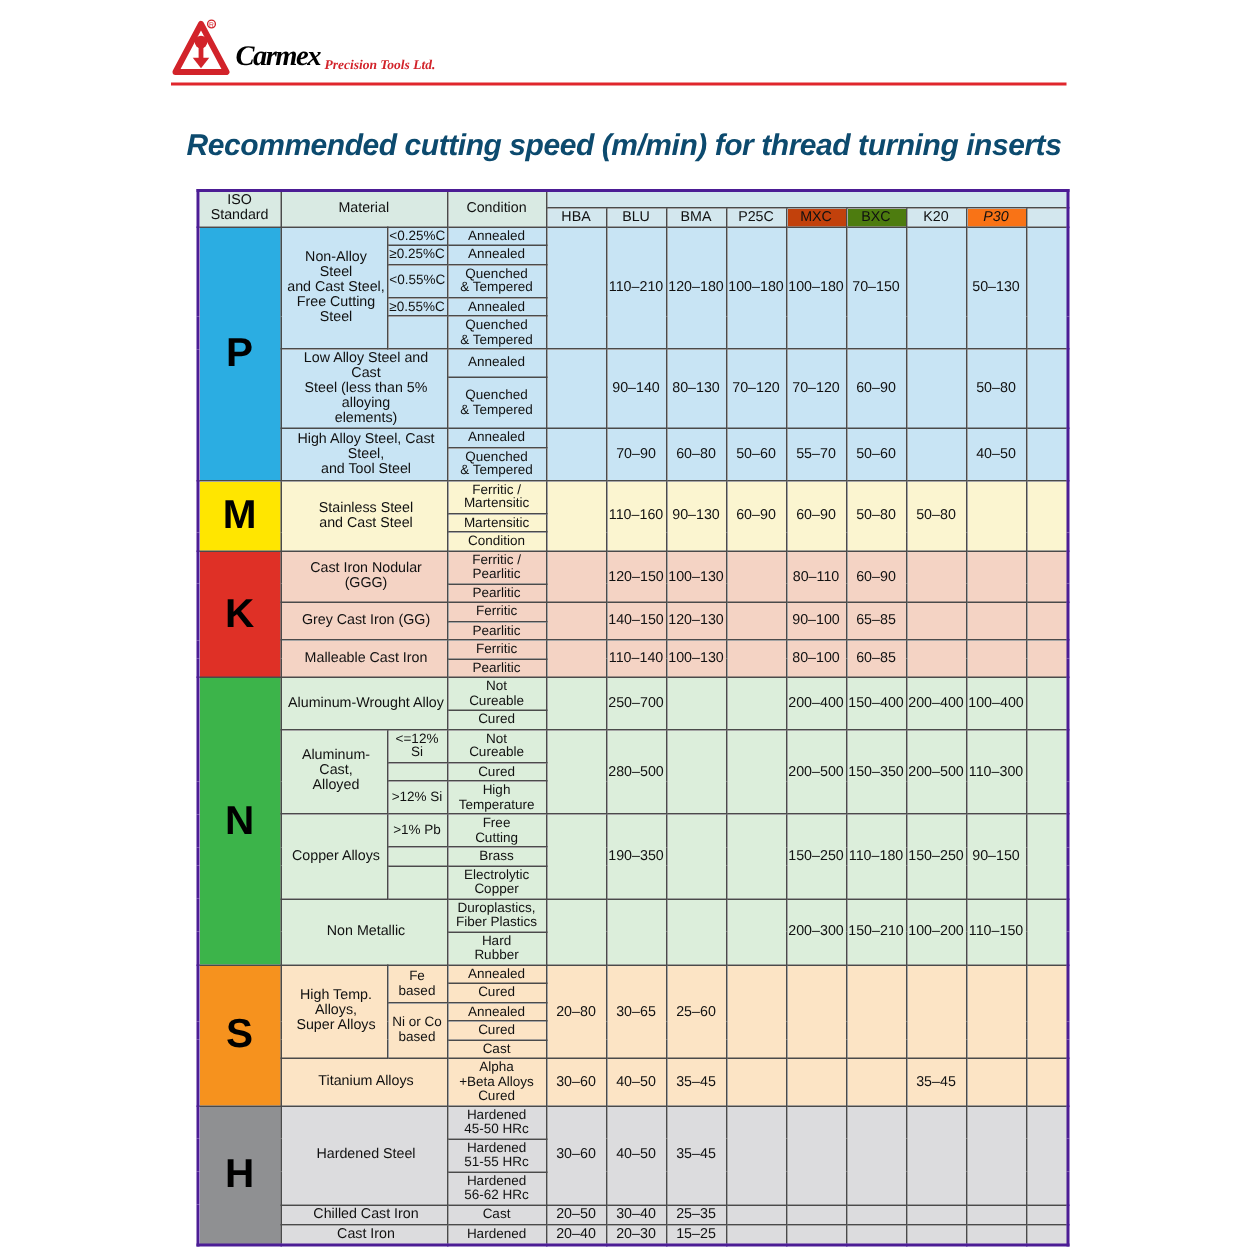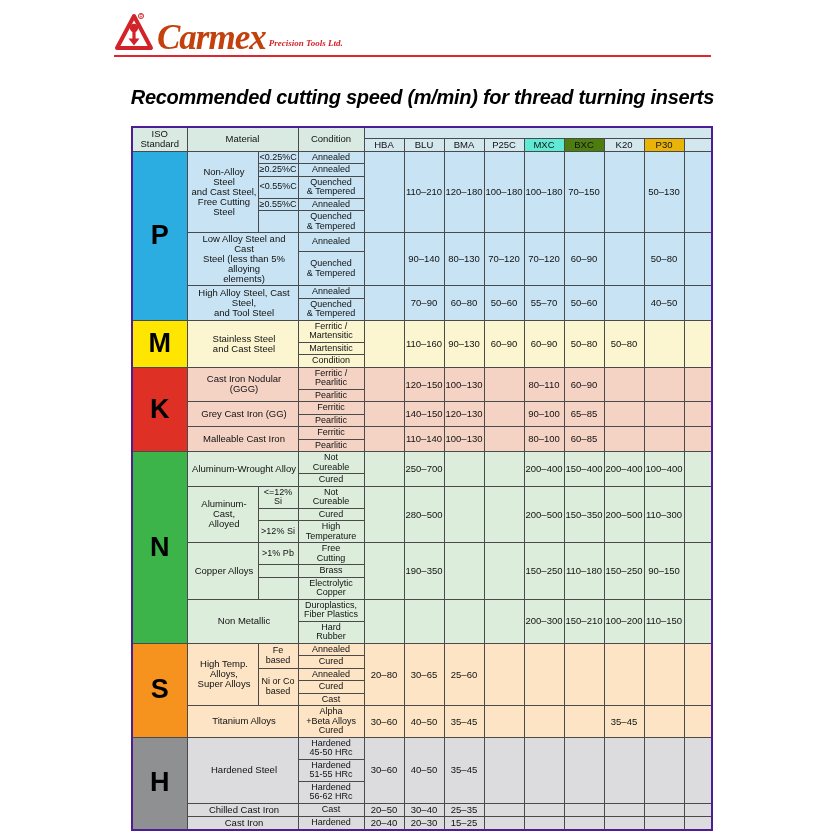--- a/index.html
+++ b/index.html
@@ -12,29 +12,29 @@
     display:flex; justify-content:space-between; align-items:center;
     border-bottom:2px solid #e0262c; padding-bottom:3px;
   }
   .page-title {
     font-size:22px; font-weight:bold; color:#1e3c8e; letter-spacing:-0.5px;
   }
   .logo { display:flex; align-items:flex-end; gap:3px; }
   .logo svg { display:block; }
   .brand {
     font-family:"Liberation Serif", serif; font-style:italic; font-weight:bold;
-    font-size:35px; color:#c2410c; letter-spacing:-1px; line-height:28px;
+    font-size:19px; color:#000000; letter-spacing:-1px; line-height:28px;
   }
   .brand-suffix {
     font-family:"Liberation Serif", serif; font-style:italic; font-weight:bold;
     font-size:9px; color:#d2232a; padding-bottom:4px;margin-top:28px;
   }
   .main-heading {
-    position:absolute; left:118px; top:86px; width:596px; text-align:right;
-    font-size:20px; font-weight:bold; font-style:italic; color:#000000; letter-spacing:-0.3px;
+    position:absolute; left:118px; top:86px; width:596px; text-align:center;
+    font-size:20px; font-weight:bold; font-style:italic; color:#0c4a6e; letter-spacing:-0.3px;
   }
   table.speed {
     position:absolute; left:131px; top:126px;
     border-collapse:collapse; table-layout:fixed; width:580px;
     border:2px solid #4c1d95;
   }
   .speed td, .speed th {
     border:1px solid #4a4a4a; font-size:9px; line-height:9.5px;
     padding:1px 1px; text-align:center; vertical-align:middle;
     white-space:pre-line; overflow:hidden; font-weight:normal; color:#111;
@@ -91,24 +91,24 @@
 Standard</th>
           <th rowspan="2" colspan="2" class="hdr" style="background: rgb(217, 234, 227);">Material</th>
           <th rowspan="2" class="hdr" style="background: rgb(217, 234, 227);">Condition</th>
           <th colspan="9" class="hdr" style="background: rgb(211, 231, 238);"></th>
         </tr>
         <tr>
           <th class="hdr" style="background: rgb(211, 231, 238);">HBA</th>
           <th class="hdr" style="background: rgb(211, 231, 238);">BLU</th>
           <th class="hdr" style="background: rgb(211, 231, 238);">BMA</th>
           <th class="hdr" style="background: rgb(211, 231, 238);">P25C</th>
-          <th class="hdr" style="background: #5eead4;">MXC</th>
+          <th class="hdr" style="background: #c2410c;">MXC</th>
           <th class="hdr" style="background: #4d7c0f;">BXC</th>
           <th class="hdr" style="background: rgb(211, 231, 238);">K20</th>
-          <th class="hdr" style="background: #eab308;">P30</th>
+          <th class="hdr" style="background: #f97316; font-style: italic;">P30</th>
           <th class="hdr" style="background: rgb(211, 231, 238);"></th>
         </tr>
         <tr style="background: rgb(200, 228, 244);">
           <td rowspan="9" class="letter" style="background: rgb(43, 173, 226);">P</td>
           <td rowspan="5" colspan="1" class="mat">Non-Alloy Steel
 and Cast Steel,
 Free Cutting Steel</td>
           <td rowspan="1">&lt;0.25%C</td>
           <td>Annealed</td>
           <td rowspan="5" class="val"></td>

